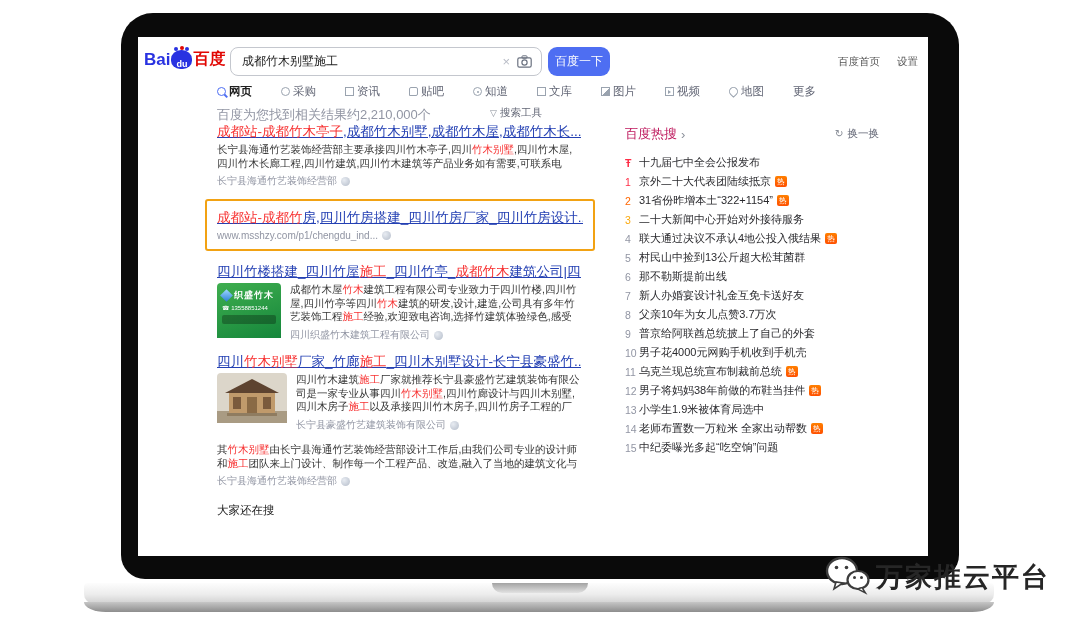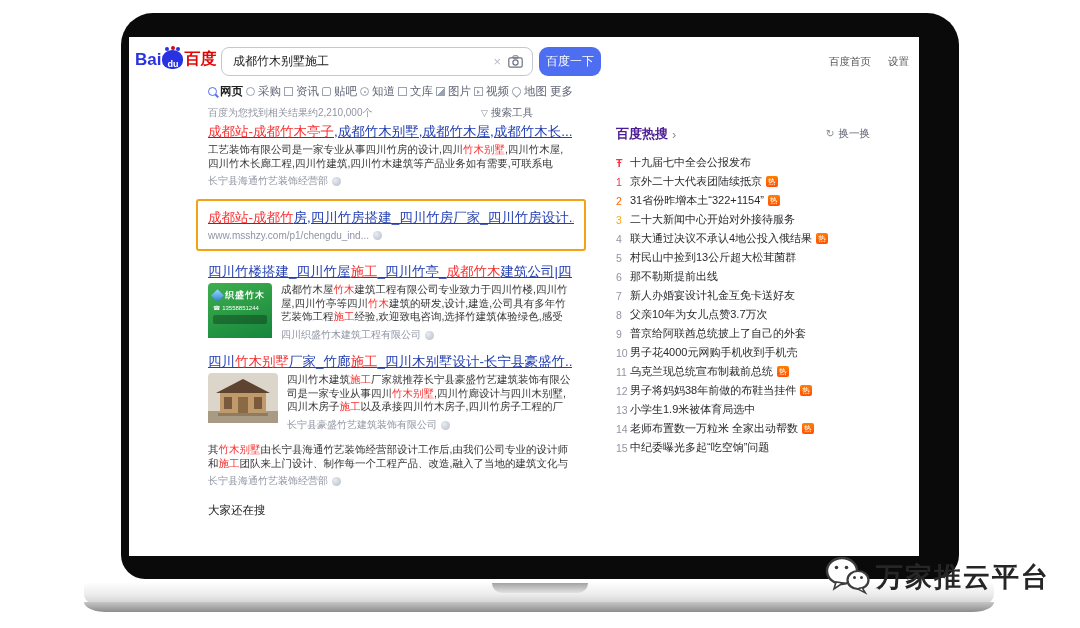--- a/index.html
+++ b/index.html
@@ -1,20 +1,20 @@
 <!DOCTYPE html>
 <html><head>
 <meta charset="utf-8">
 <style>
   html,body{margin:0;padding:0;background:#fff;font-family:"Liberation Sans","DejaVu Sans",sans-serif;}
   .stage{position:relative;width:1080px;height:628px;background:#fff;overflow:hidden;}
 
   
   .bezel{position:absolute;left:121px;top:13px;width:838px;height:566px;background:#0a0a0a;border-radius:32px 32px 24px 24px;}
-  .screen{position:absolute;left:129px;top:37px;width:790px;height:519px;background:#fff;overflow:hidden;}
+  .screen{position:absolute;left:138px;top:37px;width:790px;height:519px;background:#fff;overflow:hidden;}
   .base{position:absolute;left:84px;top:583px;width:910px;height:21px;background:linear-gradient(180deg,#fdfdfd 0%,#ececec 55%,#cfcfcf 100%);border-radius:4px 4px 10px 10px;}
   .lip{position:absolute;left:84px;top:602px;width:910px;height:10px;background:linear-gradient(180deg,#c6c6c6,#8d8d8d);border-radius:0 0 26px 26px / 0 0 12px 12px;}
   .notch{position:absolute;left:492px;top:583px;width:96px;height:10px;background:linear-gradient(180deg,#a3a3a3,#e2e2e2);border-radius:0 0 12px 12px;}
 
   
   .watermark{position:absolute;left:824px;top:554px;display:flex;align-items:center;gap:6px;z-index:20;}
   .watermark .brand{font-size:27px;font-weight:bold;color:#262626;letter-spacing:2px;}
 
   
   .logo{position:absolute;left:6px;top:12px;display:flex;align-items:center;font-weight:bold;}
@@ -24,33 +24,33 @@
   .logo .zh{color:#e10602;font-size:16px;}
   .searchbox{position:absolute;left:92px;top:10px;width:312px;height:29px;border:1px solid #c4c7ce;border-radius:8px;display:flex;align-items:center;padding:0 9px;box-sizing:border-box;background:#fff;}
   .searchbox input{border:none;outline:none;flex:1;font-size:12px;color:#222;font-family:inherit;background:transparent;}
   .clear-x{color:#b8bcc6;font-size:13px;margin:0 7px;cursor:pointer;}
   .cam svg{display:block;}
   .btn-search{position:absolute;left:410px;top:10px;width:62px;height:29px;background:#4e6ef2;border-radius:9px;color:#fff;font-size:12px;display:flex;align-items:center;justify-content:center;cursor:pointer;}
   .toplinks{position:absolute;right:10px;top:18px;display:flex;gap:17px;font-size:10.5px;color:#555;}
   .toplinks span{cursor:pointer;}
 
   
-  .tabs{position:absolute;left:79px;top:47px;display:flex;gap:3px;align-items:flex-end;font-size:11.5px;color:#626675;}
+  .tabs{position:absolute;left:79px;top:47px;display:flex;gap:29px;align-items:flex-end;font-size:11.5px;color:#626675;}
   .tab{display:flex;align-items:center;gap:3px;cursor:pointer;white-space:nowrap;}
   .tab.active{color:#1f1f1f;font-weight:bold;}
   .ico{width:9px;height:9px;border:1px solid #9aa3af;display:inline-block;box-sizing:border-box;position:relative;}
   .ico.search{border-radius:50%;border-color:#4e6ef2;}
   .ico.search::after{content:"";position:absolute;width:4px;height:1.5px;background:#4e6ef2;transform:rotate(45deg);right:-3px;bottom:-1px;}
   .ico.cart,.ico.ask,.ico.news2{border-radius:50%;}
   .ico.ask::after{content:"";position:absolute;left:3px;top:3px;width:2px;height:2px;background:#9aa3af;border-radius:50%;}
   .ico.tieba{border-radius:2px 2px 2px 0;}
   .ico.pic{background:linear-gradient(135deg,transparent 55%,#9aa3af 55%);}
   .ico.video::after{content:"";position:absolute;left:2px;top:1.5px;border-left:3.5px solid #9aa3af;border-top:2px solid transparent;border-bottom:2px solid transparent;}
   .ico.map{border-radius:50% 50% 50% 0;transform:rotate(-45deg);}
-  .meta{position:absolute;left:79px;top:69px;font-size:10px;color:#9195a3;}
+  .meta{position:absolute;left:79px;top:69px;font-size:13px;color:#9195a3;}
   .tools{position:absolute;left:352px;top:69px;font-size:10.5px;color:#626675;cursor:pointer;}
   .tools::before{content:"▽";font-size:9px;margin-right:3px;color:#8a8f99;}
 
   
   .results-col{position:absolute;left:79px;top:86px;width:364px;}
   .result{margin-bottom:11px;}
   .r-title{font-size:13.5px;line-height:17px;color:#2440b3;text-decoration:underline;white-space:nowrap;overflow:hidden;cursor:pointer;margin-bottom:3px;}
   .r-title .em{color:#f73131;}
   .r-desc{font-size:10.5px;line-height:13.5px;color:#353535;overflow:hidden;}
   .r-desc .em{color:#f73131;}
@@ -67,21 +67,21 @@
   .tg-phone{font-size:6px;margin-top:2px;white-space:nowrap;}
   .tg-band{margin-top:4px;height:9px;border-radius:2px;background:rgba(0,0,0,.28);}
   .r-right{flex:1;min-width:0;}
 
   
   .related-label{margin-top:15px;font-size:11.5px;color:#222;}
 
   
   .hot-col{position:absolute;left:487px;top:88px;width:254px;}
   .hot-head{display:flex;align-items:center;font-size:13px;}
-  .hot-title{font-weight:bold;color:#4c1d95;cursor:pointer;}
+  .hot-title{font-weight:normal;color:#be185d;cursor:pointer;}
   .hot-chev{color:#8a8f99;margin-left:4px;}
   .hot-chev::before{content:"›";font-size:13px;}
   .hot-refresh{margin-left:auto;font-size:10.5px;color:#626675;cursor:pointer;}
   .hot-refresh::before{content:"↻";margin-right:4px;color:#8a8f99;}
   .hot-list{margin-top:10px;}
   .hot-item{display:flex;align-items:center;height:19px;font-size:11px;color:#2a2a2e;cursor:pointer;}
   .hot-rank{width:14px;flex:0 0 auto;color:#9195a3;font-size:10.5px;}
   .hot-rank.r1{color:#fe2d46;}.hot-rank.r2{color:#ff6600;}.hot-rank.r3{color:#faa90e;}
   .hot-rank.pin{color:#fe2d46;font-weight:bold;}
   .hot-rank.pin::before{content:"Ŧ";}
@@ -168,21 +168,21 @@
         </span>
       </div>
 
     <div class="meta">百度为您找到相关结果约2,210,000个</div>
     <div class="tools">搜索工具</div>
 
     <div class="results-col">
       <div id="results">
           <div class="result">
             <div class="r-title"><span class="em">成都站-成都竹木亭子</span><span>,成都竹木别墅,成都竹木屋,成都竹木长...</span></div>
-            <div class="r-desc l2"><span>工艺装饰有限公司是一家专业从事四川竹房的设计,四川</span><span class="em">竹木别墅</span><span>,四川竹木屋,四川竹木长廊工程,四川竹建筑,四川竹木建筑等产品业务如有需要,可联系电话:15281420988.</span></div>
+            <div class="r-desc l2"><span>长宁县海通竹艺装饰经营部主要承接四川竹木亭子,四川</span><span class="em">竹木别墅</span><span>,四川竹木屋,四川竹木长廊工程,四川竹建筑,四川竹木建筑等产品业务如有需要,可联系电话:15281420988.</span></div>
             <div class="r-src">
               <span>长宁县海通竹艺装饰经营部</span>
               <span class="favi"></span>
             </div>
           </div>
           <div class="result hl-box">
             <div class="r-title"><span class="em">成都站-成都竹</span><span>房,四川竹房搭建_四川竹房厂家_四川竹房设计...</span></div>
             <div class="r-src">
               <span>www.msshzy.com/p1/chengdu_ind...</span>
               <span class="favi"></span>

